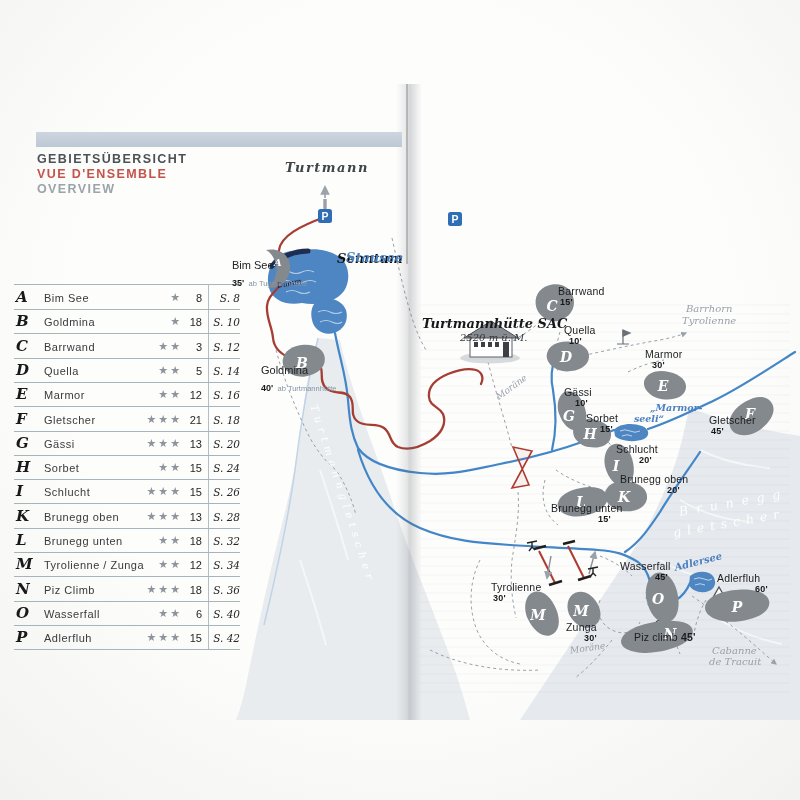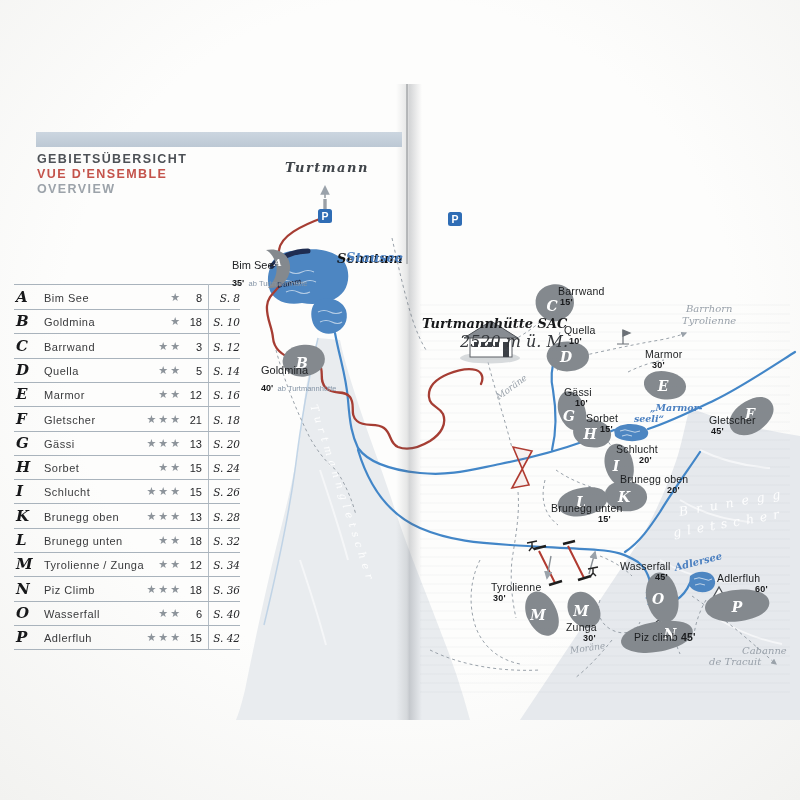--- a/index.html
+++ b/index.html
@@ -356,46 +356,46 @@
     <span style="font-size:7.5px;color:#8494a6;">ab Turtmannhütte</span>
   </div>
 
   <div class="abs" style="left:261px;top:364px;font-size:11px;color:#202225;">Goldmina</div>
   <div class="abs" style="left:261px;top:377px;">
     <span style="font-size:9px;font-weight:bold;color:#17181a;">40'</span>
     <span style="font-size:7.5px;color:#8494a6;">ab Turtmannhütte</span>
   </div>
 
   <div class="abs ser-i" style="left:422px;top:316px;font-size:13px;font-weight:bold;color:#17181a;">Turtmannhütte SAC</div>
-  <div class="abs ser-i" style="left:460px;top:332px;font-size:16px;color:#33363a;">2520 m ü. M.</div>
+  <div class="abs ser-i" style="left:460px;top:332px;font-size:10px;color:#33363a;">2520 m ü. M.</div>
 
   <div class="seclabel" style="left:558px;top:286px;"><span>Barrwand</span><span class="sectime" style="padding-left:2px;">15'</span></div>
   <div class="seclabel" style="left:564px;top:325px;"><span>Quella</span><span class="sectime" style="padding-left:5px;">10'</span></div>
   <div class="seclabel" style="left:645px;top:349px;"><span>Marmor</span><span class="sectime" style="padding-left:7px;">30'</span></div>
   <div class="seclabel" style="left:709px;top:415px;"><span>Gletscher</span><span class="sectime" style="padding-left:2px;">45'</span></div>
   <div class="seclabel" style="left:564px;top:387px;"><span>Gässi</span><span class="sectime" style="padding-left:11px;">10'</span></div>
   <div class="seclabel" style="left:586px;top:413px;"><span>Sorbet</span><span class="sectime" style="padding-left:14px;">15'</span></div>
   <div class="seclabel" style="left:616px;top:444px;"><span>Schlucht</span><span class="sectime" style="padding-left:23px;">20'</span></div>
   <div class="seclabel" style="left:620px;top:474px;"><span>Brunegg oben</span><span class="sectime" style="padding-left:47px;">20'</span></div>
   <div class="seclabel" style="left:551px;top:503px;"><span>Brunegg unten</span><span class="sectime" style="padding-left:47px;">15'</span></div>
   <div class="seclabel" style="left:491px;top:582px;"><span>Tyrolienne</span><span class="sectime" style="padding-left:2px;">30'</span></div>
-  <div class="seclabel" style="left:566px;top:622px;"><span>Zunga</span><span class="sectime" style="padding-left:17px;">30'</span></div>
+  <div class="seclabel" style="left:566px;top:622px;text-align:right;"><span>Zunga</span><span class="sectime" style="padding-left:17px;">30'</span></div>
   <div class="seclabel" style="left:620px;top:561px;"><span>Wasserfall</span><span class="sectime" style="padding-left:35px;">45'</span></div>
   <div class="seclabel" style="left:634px;top:632px;"><span>Piz climb</span> <span style="font-weight:bold;">45'</span></div>
   <div class="seclabel" style="left:717px;top:573px;"><span>Adlerfluh</span><span class="sectime" style="padding-left:38px;">60'</span></div>
 
   <div class="abs ser-i blue-t" style="left:610px;top:403px;width:58px;text-align:center;font-size:9.5px;line-height:10.5px;">
     <span style="display:block;margin-left:40px;">„Marmor-</span>
     <span style="display:block;padding-left:20px;">seeli“</span>
   </div>
   <div class="abs ser-i blue-t" style="left:674px;top:556px;font-size:10px;transform:rotate(-14deg);">Adlersee</div>
 
   <div class="grey-geo" style="left:686px;top:304px;">Barrhorn</div>
   <div class="grey-geo" style="left:682px;top:316px;">Tyrolienne</div>
-  <div class="grey-geo" style="left:712px;top:646px;margin-left:30px;">Cabanne</div>
+  <div class="grey-geo" style="left:712px;top:646px;">Cabanne</div>
   <div class="grey-geo" style="left:709px;top:657px;">de Tracuit</div>
   <div class="grey-geo" style="left:494px;top:382px;font-size:9px;transform:rotate(-36deg);">Moräne</div>
   <div class="grey-geo" style="left:570px;top:643px;font-size:9px;transform:rotate(-8deg);">Moräne</div>
 
   <div class="white-glacier" style="left:238px;top:488px;width:210px;text-align:center;font-size:10.5px;letter-spacing:5px;transform:rotate(72deg);">Turtmanngletscher</div>
   <div class="white-glacier" style="left:678px;top:492px;width:140px;font-size:12.5px;letter-spacing:8px;transform:rotate(-10deg);">Brunegg</div>
   <div class="white-glacier" style="left:672px;top:512px;width:150px;font-size:12.5px;letter-spacing:6px;transform:rotate(-10deg);">gletscher</div>
 
 </div>
 

